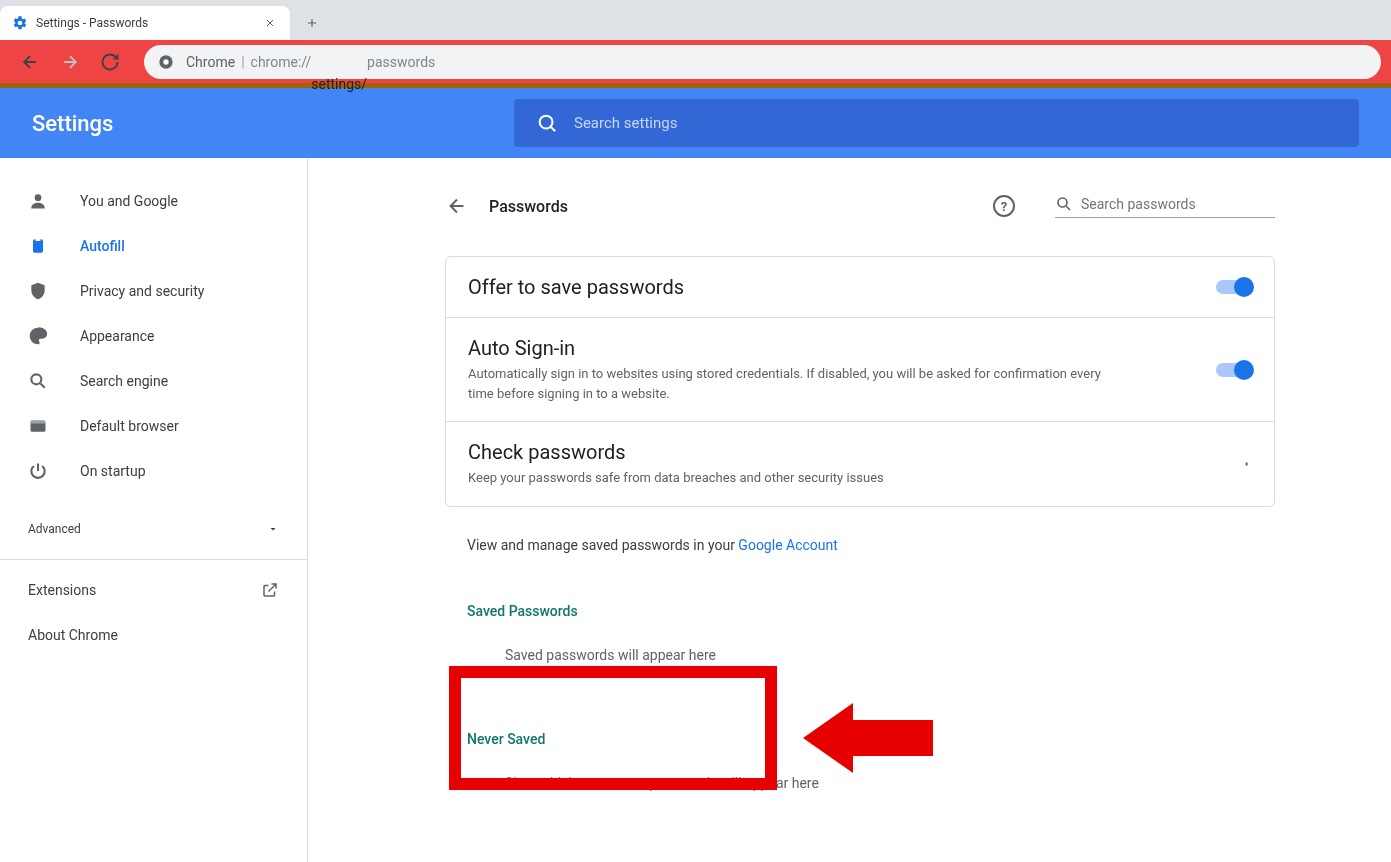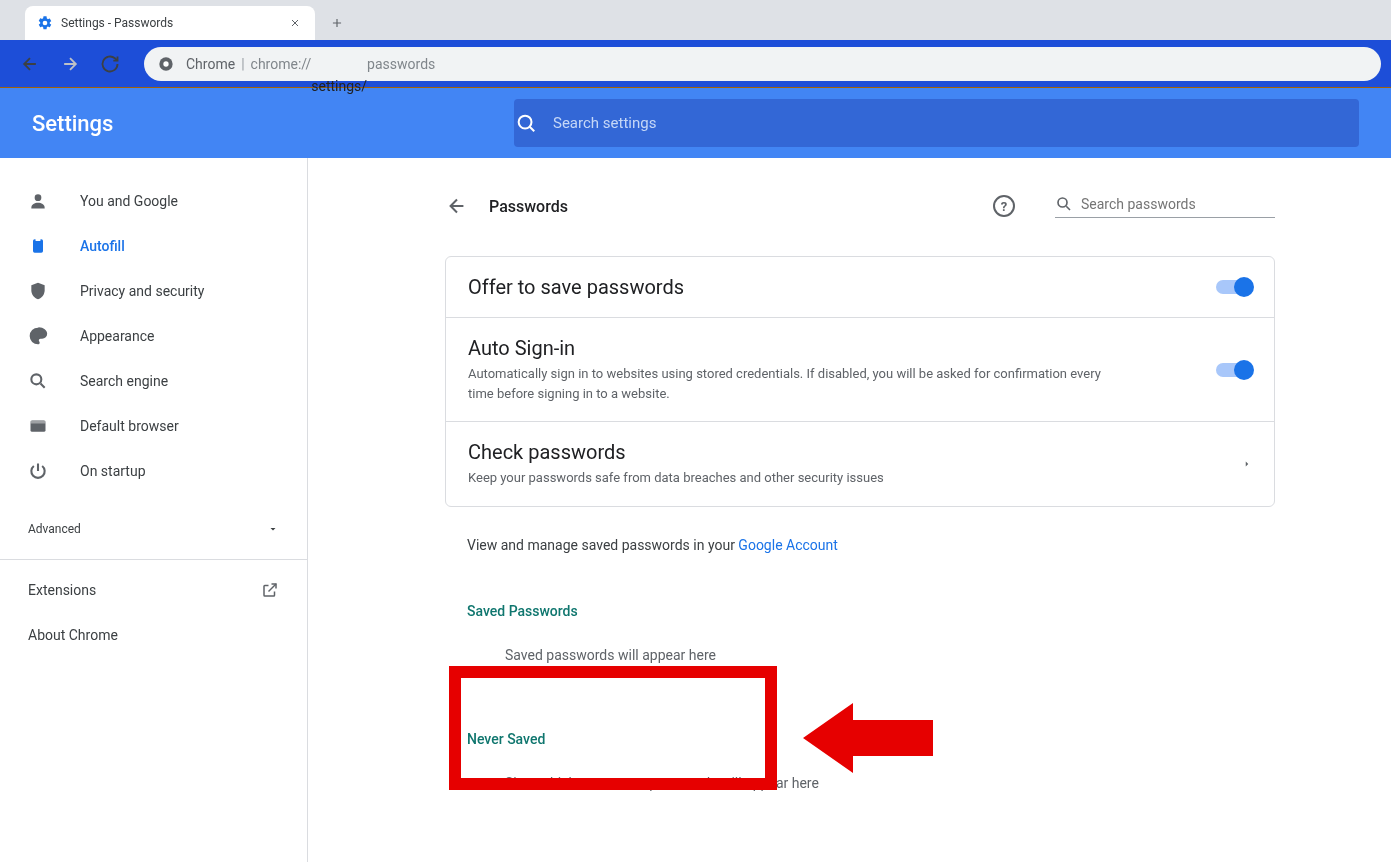--- a/index.html
+++ b/index.html
@@ -1,38 +1,38 @@
 <!DOCTYPE html>
 <html><head>
 <meta charset="utf-8">
 <style>
 * { margin: 0; padding: 0; box-sizing: border-box; font-family: Roboto, Arial, sans-serif; }
 body { background: #fff; width: 1391px; height: 862px; overflow: hidden; }
 
 
 .browser-top { background: #dee1e6; height: 40px; display: flex; align-items: flex-end; }
-.tab { background: #fff; height: 34px; margin-left: 25px; border-radius: 8px 8px 0 0; display: flex; align-items: center; padding: 0 12px; width: 290px; position: relative; }
+.tab { background: #fff; height: 34px; margin-left: 0; border-radius: 8px 8px 0 0; display: flex; align-items: center; padding: 0 12px; width: 290px; position: relative; }
 .tab-favicon { width: 16px; height: 16px; margin-right: 8px; color: #1a73e8; }
 .tab-title { font-size: 12px; color: #3c4043; flex: 1; white-space: nowrap; overflow: hidden; }
 .tab-close { width: 16px; height: 16px; color: #5f6368; cursor: pointer; display: flex; align-items: center; justify-content: center; }
 .new-tab { width: 28px; height: 28px; margin-left: 8px; margin-bottom: 3px; display: flex; align-items: center; justify-content: center; color: #5f6368; cursor: pointer; border-radius: 50%; }
-.toolbar { background: #1d4ed8; height: 48px; display: flex; align-items: center; padding: 0 10px; border-bottom: 1px solid #a16207; }
+.toolbar { background: #ef4444; height: 48px; display: flex; align-items: center; padding: 0 10px; border-bottom: 5px solid #a16207; }
 .nav-btn { width: 32px; height: 32px; display: flex; align-items: center; justify-content: center; color: #5f6368; cursor: pointer; border-radius: 50%; margin: 0 4px; }
 .nav-btn.disabled { color: #bdc1c6; cursor: default; }
 .omnibox { flex: 1; height: 34px; background: #f1f3f4; border-radius: 17px; margin-left: 14px; display: flex; align-items: center; padding: 0 14px; font-size: 14px; color: #202124; }
 .omnibox-icon { width: 16px; height: 16px; margin-right: 12px; color: #5f6368; }
 .omnibox .label { color: #5f6368; }
 .omnibox .sep { color: #9aa0a6; margin: 0 6px; }
 .omnibox .url-dim { color: #80868b; }
 .omnibox .url-bold { color: #202124; margin-top: 44px; }
 
 
 .settings-header { background: #4285f4; height: 70px; display: flex; align-items: center; padding: 0 32px; }
 .settings-title { color: #fff; font-size: 22px; font-weight: 500; }
-.search-settings { flex: 1; max-width: 845px; margin-left: auto; background: #3367d6; border-radius: 4px; height: 48px; display: flex; align-items: center; padding: 0 1px; }
+.search-settings { flex: 1; max-width: 845px; margin-left: auto; background: #3367d6; border-radius: 4px; height: 48px; display: flex; align-items: center; padding: 0 22px; }
 .search-settings input { background: transparent; border: none; outline: none; color: #fff; font-size: 15px; flex: 1; margin-left: 16px; }
 .search-settings input::placeholder { color: #c5d7f7; }
 .search-settings svg { color: #fff; }
 
 
 .content { display: flex; height: calc(862px - 40px - 48px - 70px); gap: 21px; }
 .sidebar { width: 308px; border-right: 1px solid #dadce0; padding-top: 18px; }
 .side-item { display: flex; align-items: center; height: 40px; padding: 0 28px; font-size: 14px; color: #3c4043; cursor: pointer; margin: 5px 0; }
 .side-item .icon { width: 20px; height: 20px; margin-right: 32px; color: #5f6368; display: flex; align-items: center; justify-content: center; }
 .side-item.active { color: #1a73e8; font-weight: 500; }

